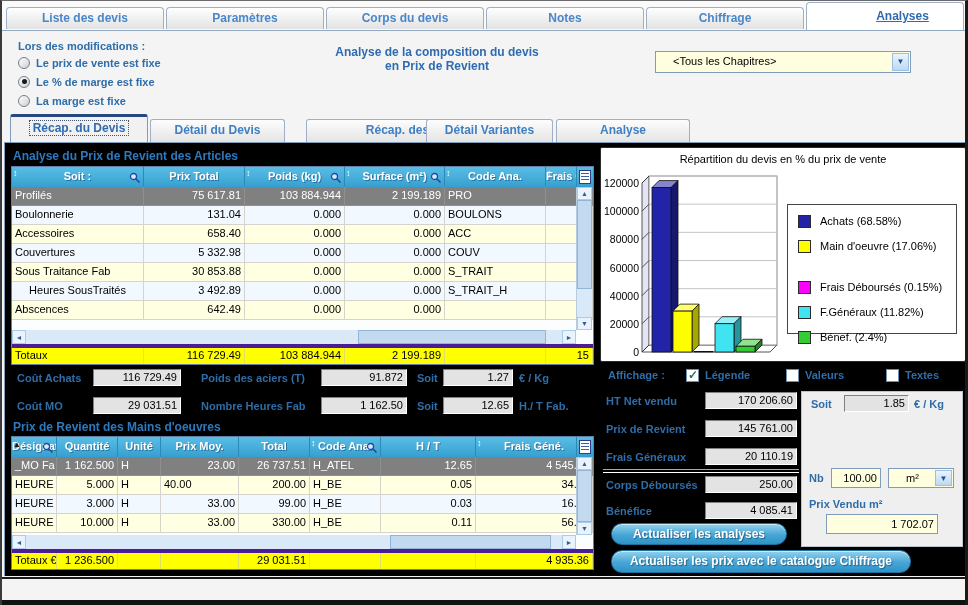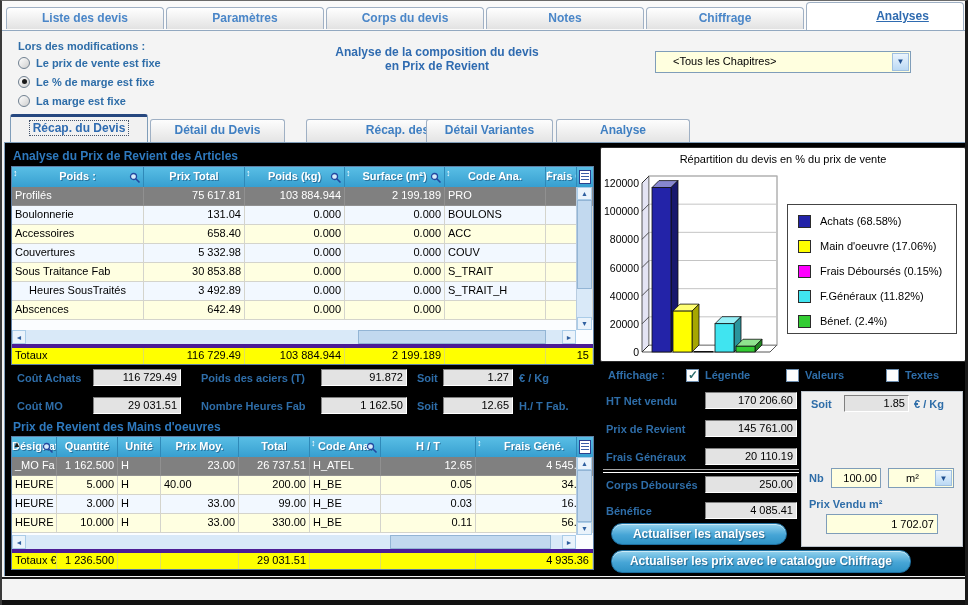--- a/index.html
+++ b/index.html
@@ -130,21 +130,21 @@
     <div class="stab" style="left:304px;width:135px;padding-left:48px;"><span class="stlbl">Récap. des Variantes</span></div>
     <div class="stab" style="left:424px;width:127px;"><span class="stlbl">Détail Variantes</span></div>
     <div class="stab" style="left:554px;width:134px;"><span class="stlbl">Analyse</span></div>
   </div>
 
   <div class="panel">
 
     <div class="hdg" style="left:8px;top:6px;">Analyse du Prix de Revient des Articles</div>
     <div class="dtable" style="left: 6px; top: 23px; width: 581px;" id="articles-table">
         <div class="thead">
-          <div class="th" style="width: 132px;"><span class="sort">↕</span><span class="thlbl">Poids :</span><span class="mag"><svg width="12" height="12" viewBox="0 0 12 12">
+          <div class="th" style="width: 132px;"><span class="sort">↕</span><span class="thlbl">Soit :</span><span class="mag"><svg width="12" height="12" viewBox="0 0 12 12">
                 <circle cx="4.5" cy="4.5" r="3" fill="#D6EBFA" stroke="#23489F" stroke-width="1.3"></circle>
                 <line x1="7" y1="7" x2="10.5" y2="10.5" stroke="#23489F" stroke-width="1.6"></line>
               </svg></span></div>
           <div class="th" style="width: 101px;"><span class="thlbl">Prix Total</span></div>
           <div class="th" style="width: 100px;"><span class="sort">↕</span><span class="thlbl">Poids (kg)</span><span class="mag"><svg width="12" height="12" viewBox="0 0 12 12">
                 <circle cx="4.5" cy="4.5" r="3" fill="#D6EBFA" stroke="#23489F" stroke-width="1.3"></circle>
                 <line x1="7" y1="7" x2="10.5" y2="10.5" stroke="#23489F" stroke-width="1.6"></line>
               </svg></span></div>
           <div class="th" style="width: 100px;"><span class="sort">↕</span><span class="thlbl">Surface (m²)</span><span class="mag"><svg width="12" height="12" viewBox="0 0 12 12">
                 <circle cx="4.5" cy="4.5" r="3" fill="#D6EBFA" stroke="#23489F" stroke-width="1.3"></circle>
@@ -386,21 +386,21 @@
         </svg>
       <div class="legend" id="chart-legend">
           <div class="legitem" style="margin-top: 4px;">
             <span class="legsw" style="background: rgb(35, 35, 168);"></span>
             <span class="leglbl">Achats (68.58%)</span>
           </div>
           <div class="legitem" style="margin-top: 0px;">
             <span class="legsw" style="background: rgb(255, 255, 0);"></span>
             <span class="leglbl">Main d'oeuvre (17.06%)</span>
           </div>
-          <div class="legitem" style="margin-top: 0px;">
+          <div class="legitem" style="margin-top: 16px;">
             <span class="legsw" style="background: rgb(255, 0, 255);"></span>
             <span class="leglbl">Frais Déboursés (0.15%)</span>
           </div>
           <div class="legitem" style="margin-top: 0px;">
             <span class="legsw" style="background: rgb(64, 228, 240);"></span>
             <span class="leglbl">F.Généraux (11.82%)</span>
           </div>
           <div class="legitem" style="margin-top: 0px;">
             <span class="legsw" style="background: rgb(51, 204, 51);"></span>
             <span class="leglbl">Bénef. (2.4%)</span>

